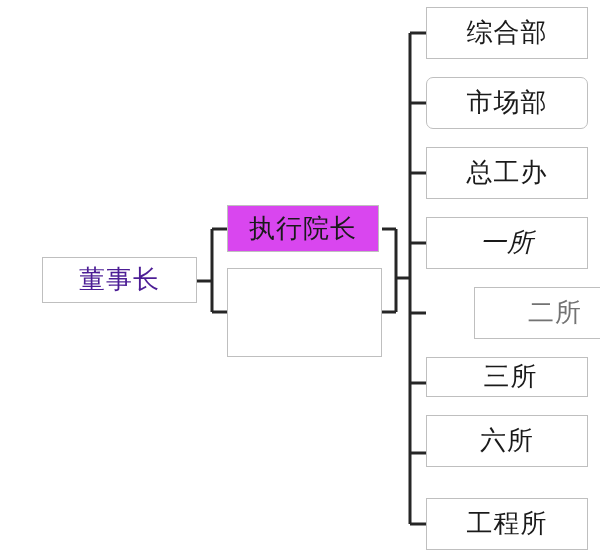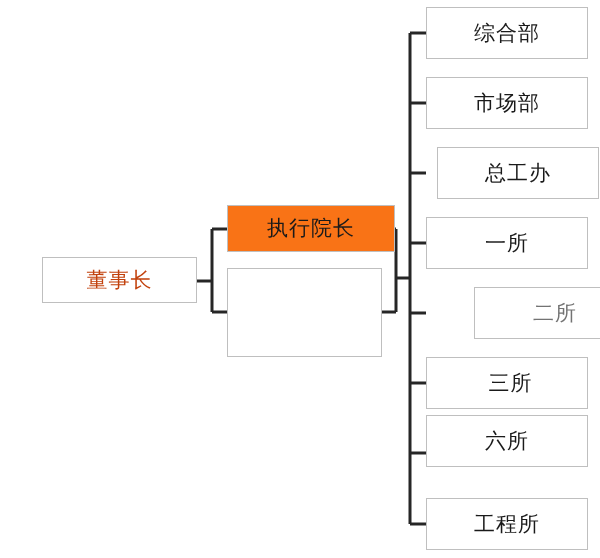--- a/index.html
+++ b/index.html
@@ -27,21 +27,21 @@
   .node-box {
     position: absolute;
     box-sizing: border-box;
     background: #ffffff;
     border: 1px solid #bfbfbf;
     display: flex;
     flex-direction: column;
     align-items: center;
     justify-content: center;
     color: #1a1a1a;
-    font-size: 21px;
+    font-size: 26px;
     line-height: 1.35;
     letter-spacing: 1px;
     white-space: nowrap;
   }
   .node-box .node-line {
     display: block;
   }
 </style>
 </head>
 <body>
@@ -68,44 +68,44 @@
         <line x1="410" y1="173" x2="426" y2="173" stroke-width="3" stroke="#262626"></line>
         <line x1="410" y1="243" x2="426" y2="243" stroke-width="3" stroke="#262626"></line>
         <line x1="410" y1="313" x2="426" y2="313" stroke-width="3" stroke="#262626"></line>
         <line x1="410" y1="383" x2="426" y2="383" stroke-width="3" stroke="#262626"></line>
         <line x1="410" y1="453" x2="426" y2="453" stroke-width="3" stroke="#262626"></line>
         <line x1="410" y1="524" x2="426" y2="524" stroke-width="3" stroke="#262626"></line>
       </g>
   </svg>
 
   <div id="nodes-layer">
-      <div class="node-box" style="left: 42px; top: 257px; width: 155px; height: 46px; border-color: rgb(191, 191, 191); background: rgb(255, 255, 255); color: #c2410c;">
+      <div class="node-box" style="left: 42px; top: 257px; width: 155px; height: 46px; border-color: rgb(191, 191, 191); background: rgb(255, 255, 255); color: #4c1d95;">
         <span class="node-line">董事长</span>
       </div>
-      <div class="node-box" style="left: 227px; top: 205px; width: 168px; height: 47px; border-color: rgb(191, 191, 191); background: #f97316; color: rgb(26, 26, 26);">
+      <div class="node-box" style="left: 227px; top: 205px; width: 152px; height: 47px; border-color: rgb(191, 191, 191); background: #d946ef; color: rgb(26, 26, 26);">
         <span class="node-line">执行院长</span>
       </div>
       <div class="node-box" style="left: 227px; top: 268px; width: 155px; height: 89px; border-color: rgb(191, 191, 191); background: rgb(255, 255, 255); color: rgb(26, 26, 26);">
       </div>
       <div class="node-box" style="left: 426px; top: 7px; width: 162px; height: 52px; border-color: rgb(191, 191, 191); background: rgb(255, 255, 255); color: rgb(26, 26, 26);">
         <span class="node-line">综合部</span>
       </div>
-      <div class="node-box" style="left: 426px; top: 77px; width: 162px; height: 52px; border-color: rgb(191, 191, 191); background: rgb(255, 255, 255); color: rgb(26, 26, 26);">
+      <div class="node-box" style="left: 426px; top: 77px; width: 162px; height: 52px; border-color: rgb(191, 191, 191); background: rgb(255, 255, 255); color: rgb(26, 26, 26); border-radius: 7px;">
         <span class="node-line">市场部</span>
       </div>
-      <div class="node-box" style="left: 426px; top: 147px; width: 162px; height: 52px; border-color: rgb(191, 191, 191); background: rgb(255, 255, 255); color: rgb(26, 26, 26); margin-left: 11px;">
+      <div class="node-box" style="left: 426px; top: 147px; width: 162px; height: 52px; border-color: rgb(191, 191, 191); background: rgb(255, 255, 255); color: rgb(26, 26, 26);">
         <span class="node-line">总工办</span>
       </div>
-      <div class="node-box" style="left: 426px; top: 217px; width: 162px; height: 52px; border-color: rgb(191, 191, 191); background: rgb(255, 255, 255); color: rgb(26, 26, 26);">
+      <div class="node-box" style="left: 426px; top: 217px; width: 162px; height: 52px; border-color: rgb(191, 191, 191); background: rgb(255, 255, 255); color: rgb(26, 26, 26); font-style: italic;">
         <span class="node-line">一所</span>
       </div>
       <div class="node-box" style="left: 426px; top: 287px; width: 162px; height: 52px; border-color: rgb(191, 191, 191); background: rgb(255, 255, 255); color: #737373; margin-left: 48px;">
         <span class="node-line">二所</span>
       </div>
-      <div class="node-box" style="left: 426px; top: 357px; width: 162px; height: 52px; border-color: rgb(191, 191, 191); background: rgb(255, 255, 255); color: rgb(26, 26, 26); padding-left: 7px;">
+      <div class="node-box" style="left: 426px; top: 357px; width: 162px; height: 40px; border-color: rgb(191, 191, 191); background: rgb(255, 255, 255); color: rgb(26, 26, 26); padding-left: 7px;">
         <span class="node-line">三所</span>
       </div>
       <div class="node-box" style="left: 426px; top: 415px; width: 162px; height: 52px; border-color: rgb(191, 191, 191); background: rgb(255, 255, 255); color: rgb(26, 26, 26);">
         <span class="node-line">六所</span>
       </div>
       <div class="node-box" style="left: 426px; top: 498px; width: 162px; height: 52px; border-color: rgb(191, 191, 191); background: rgb(255, 255, 255); color: rgb(26, 26, 26);">
         <span class="node-line">工程所</span>
       </div>
     </div>
 

